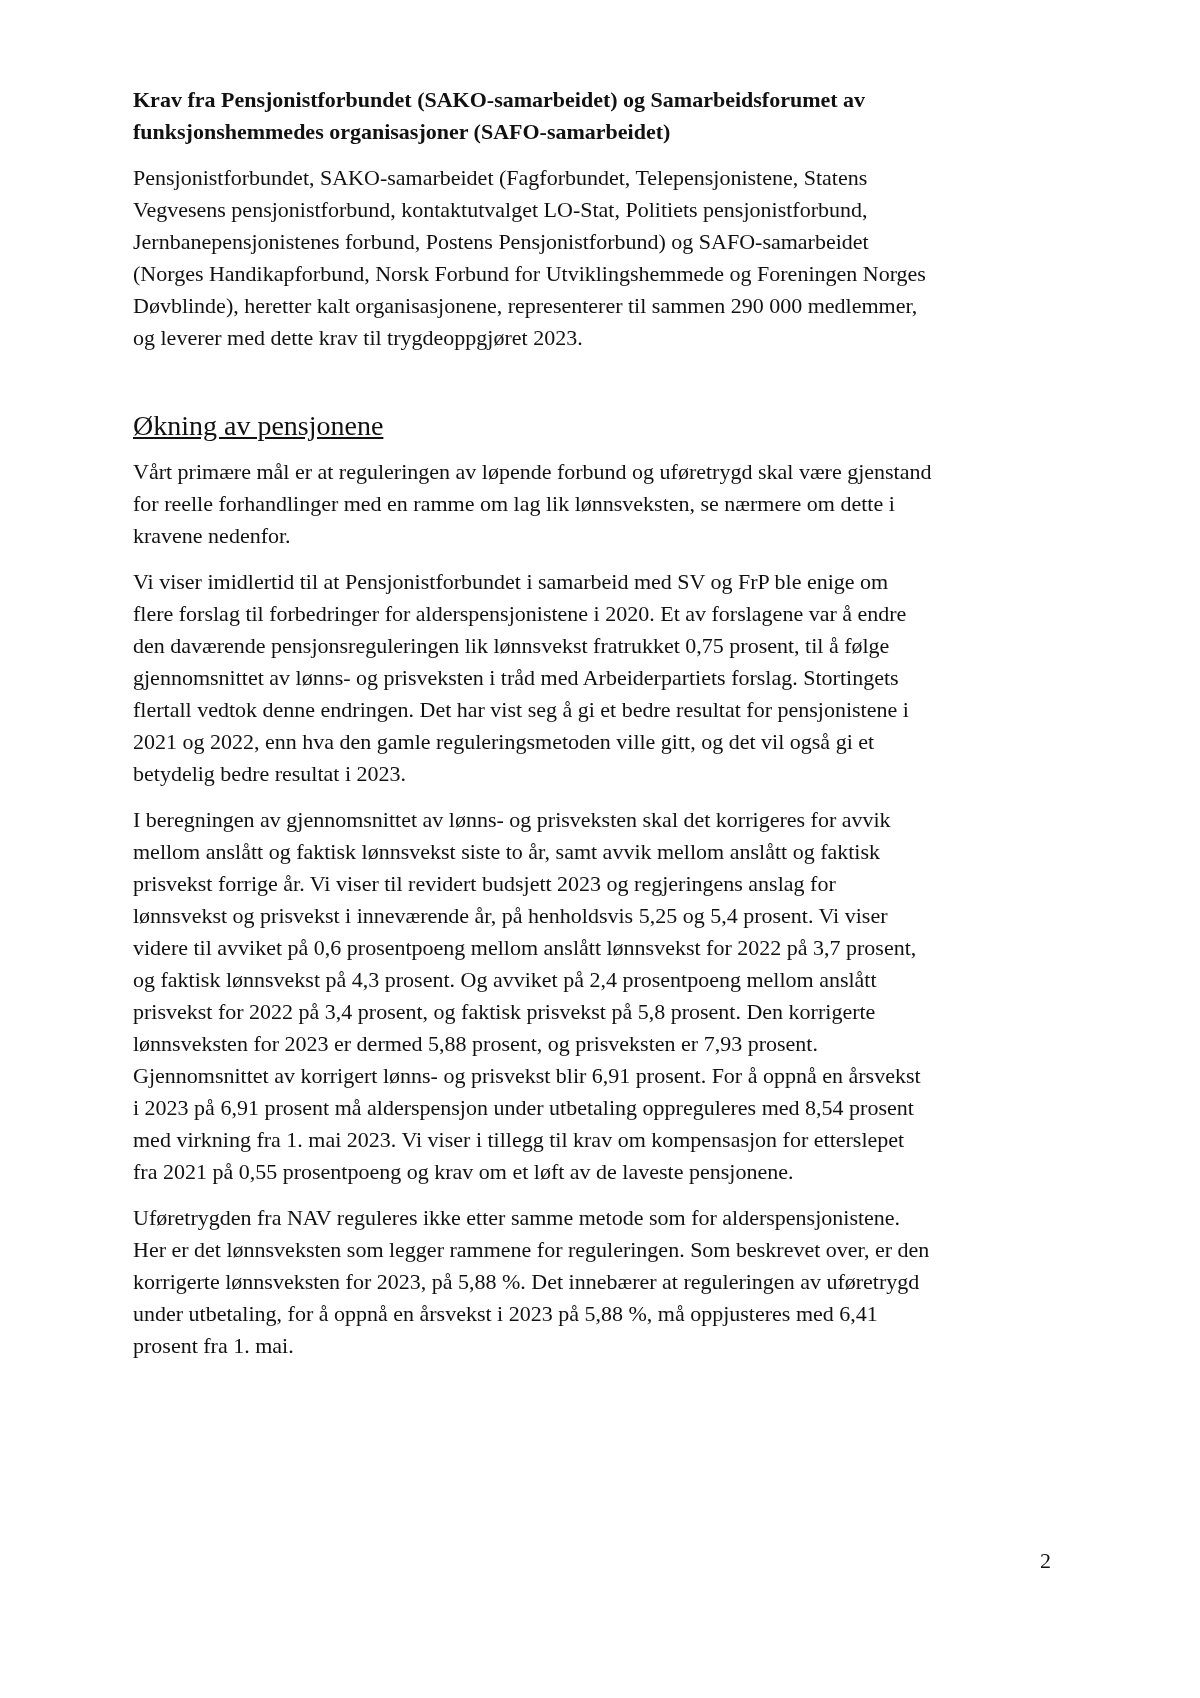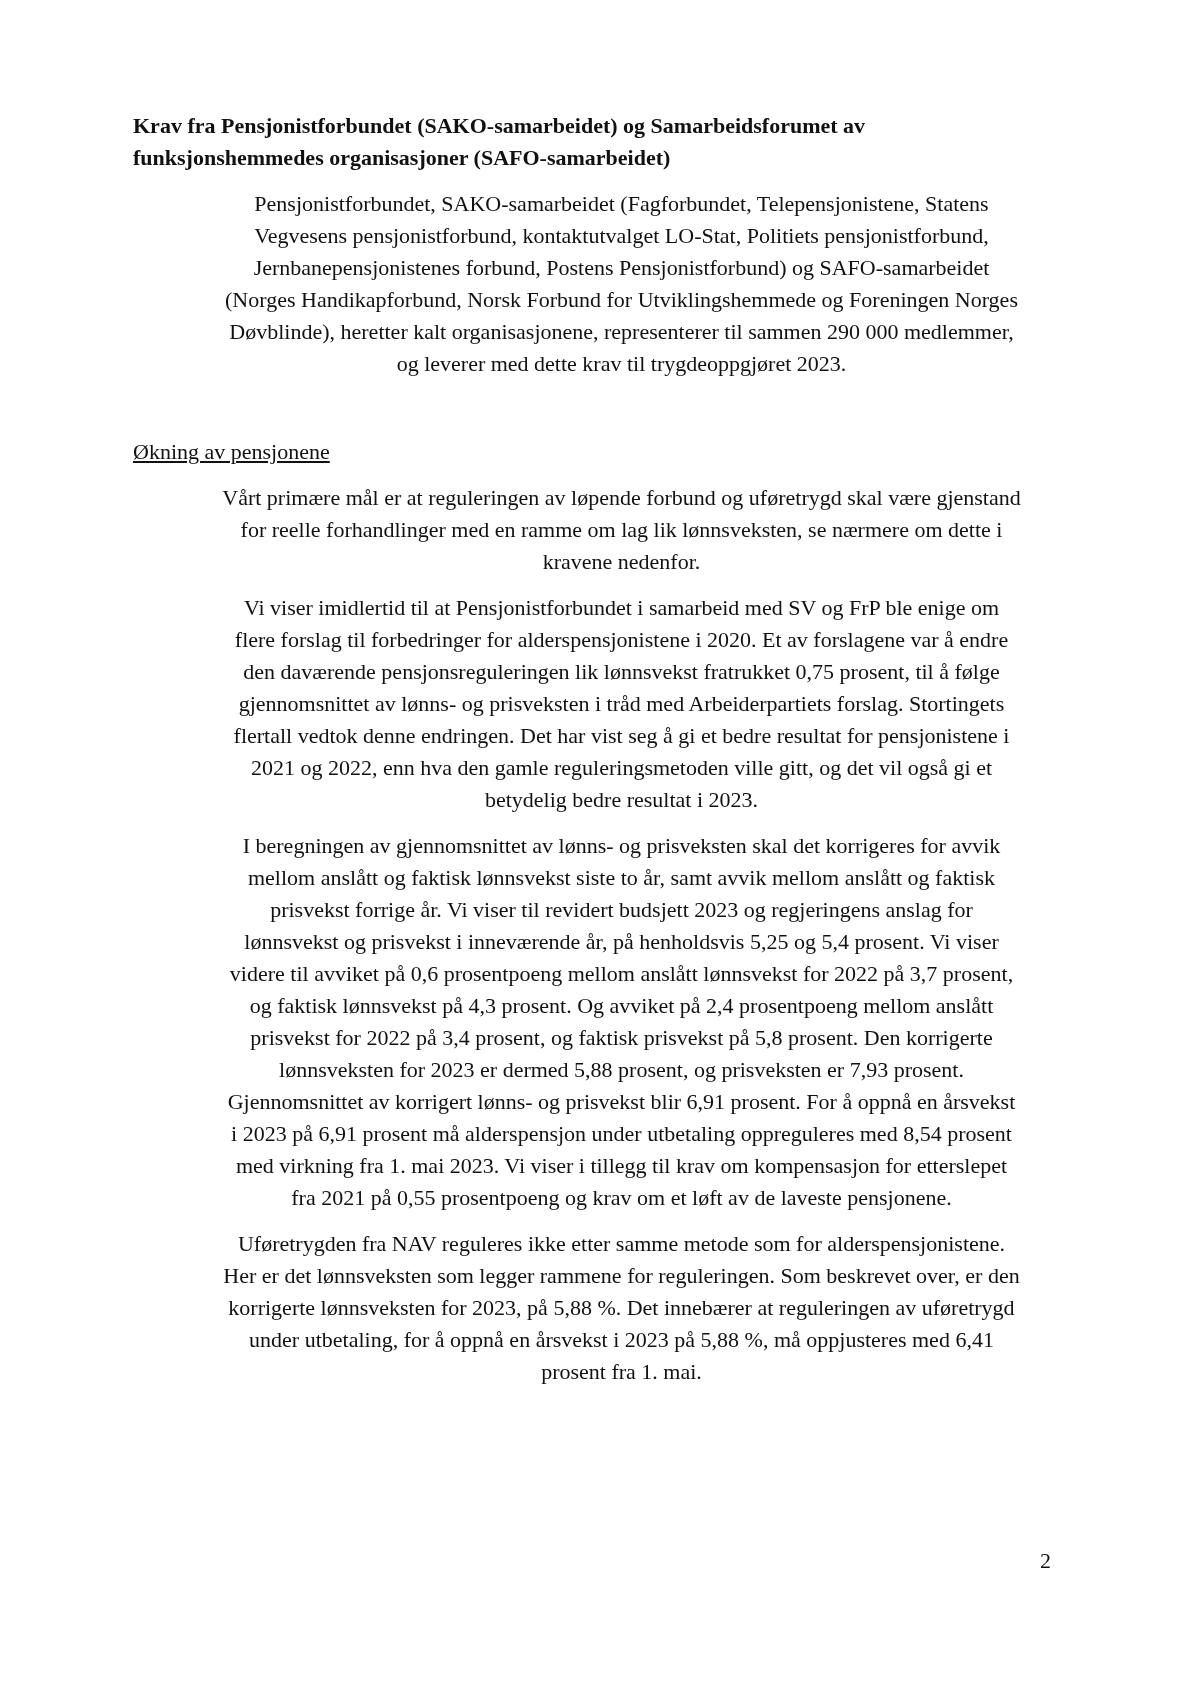--- a/index.html
+++ b/index.html
@@ -10,37 +10,36 @@
   .page {
     position: relative;
     width: 1200px;
     height: 1698px;
     background: #ffffff;
     overflow: hidden;
     font-family: "Liberation Serif", "DejaVu Serif", serif;
     color: #111111;
   }
   .content {
-    padding: 110px 90px 0 133px;
+    padding: 84px 90px 0 133px;
     font-size: 22px;
     line-height: 32px;
   }
   .doc-title {
     font-size: 22px;
     font-weight: bold;
     margin: 0 0 14px 0;
     white-space: pre;
   }
   .para {
     margin: 0 0 14px 0;
     white-space: pre;
-    text-align: center;
   }
   .section-heading {
-    font-size: 22px;
+    font-size: 28px;
     font-weight: normal;
     text-decoration: underline;
     margin: 56px 0 14px 0;
     white-space: pre;
   }
   .page-number {
     position: absolute;
     top: 1545px;
     left: 1040px;
     font-size: 22px;

